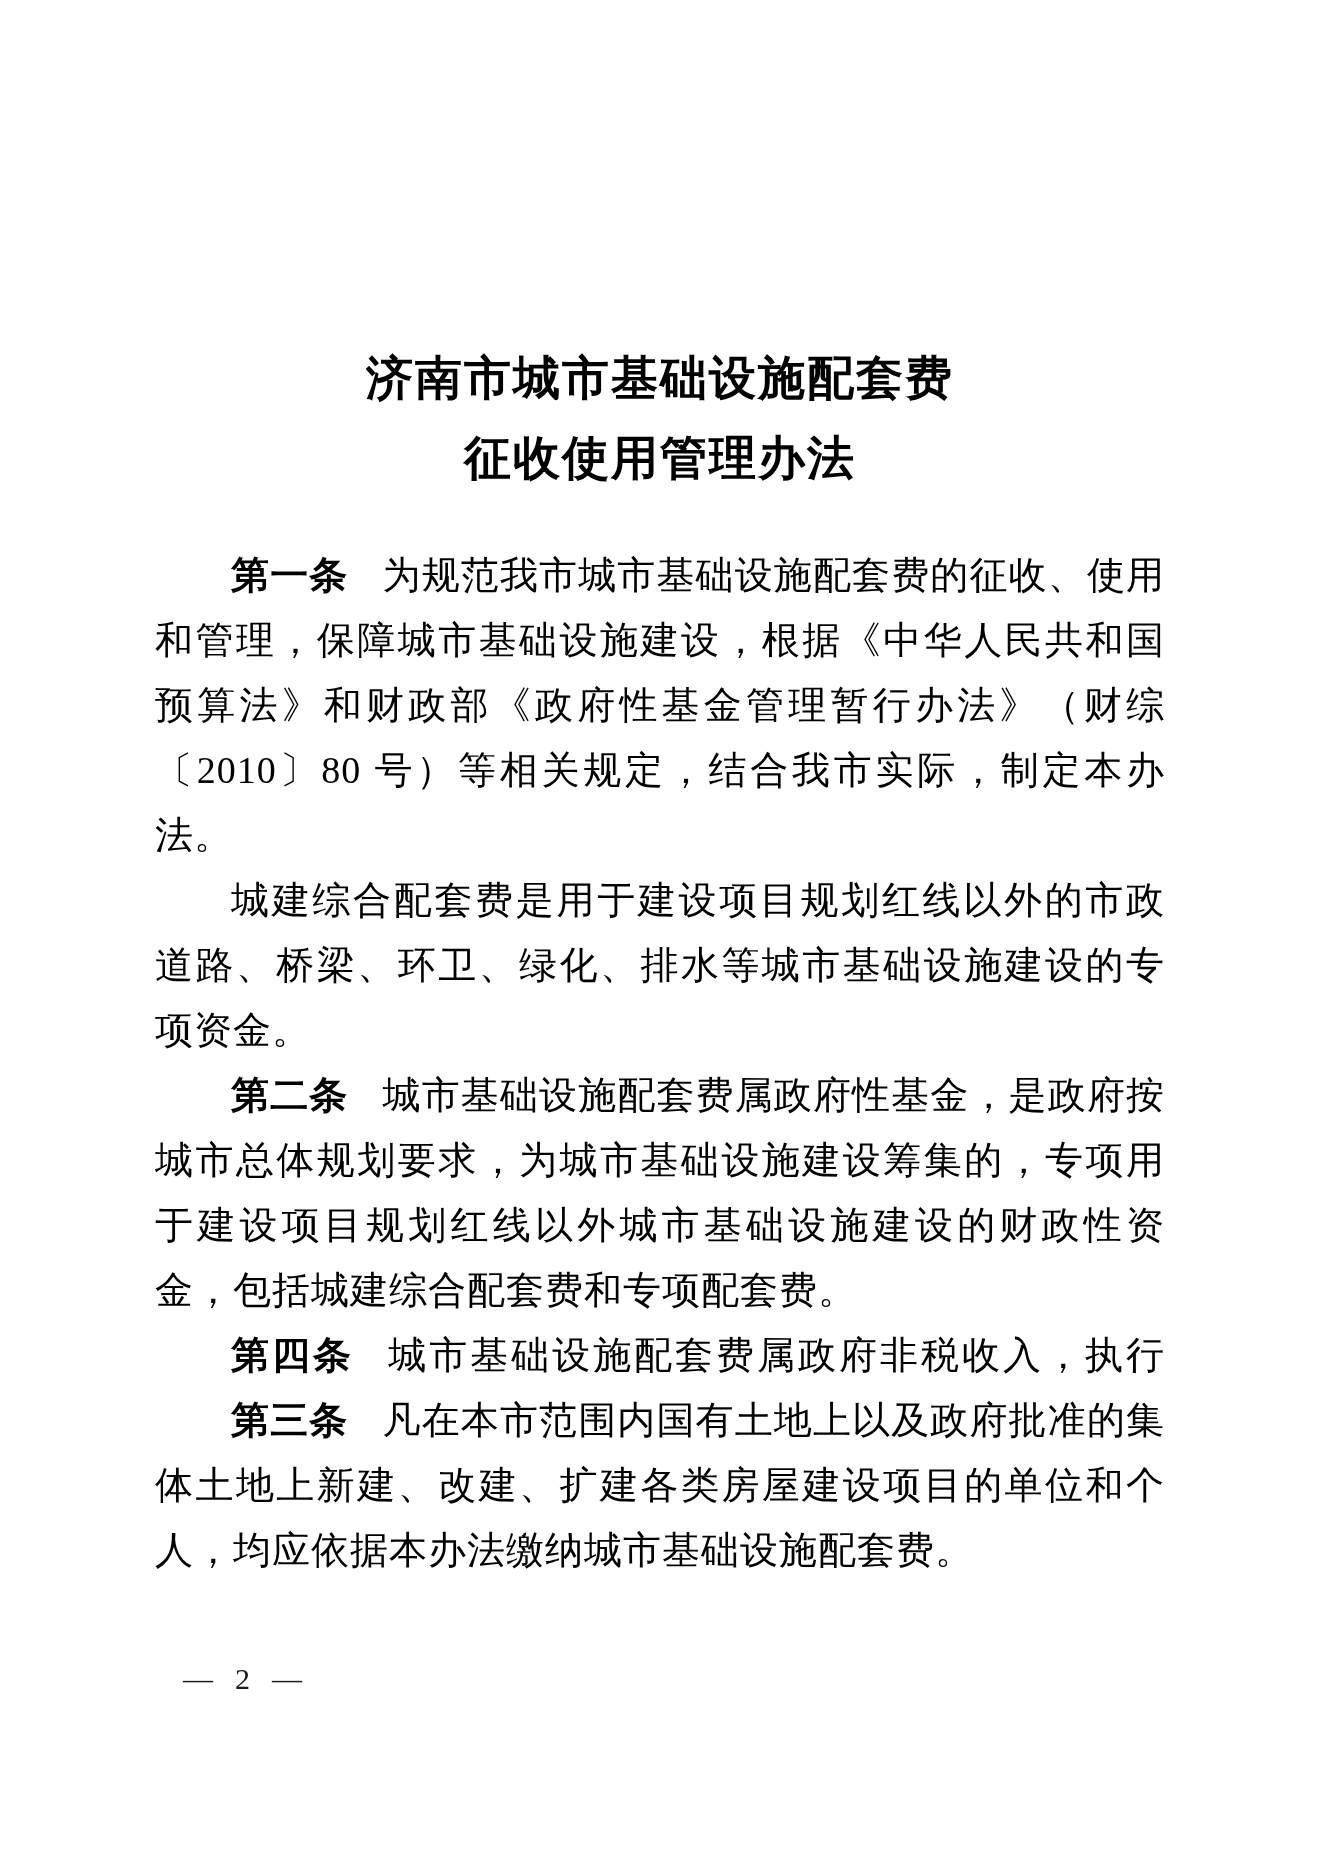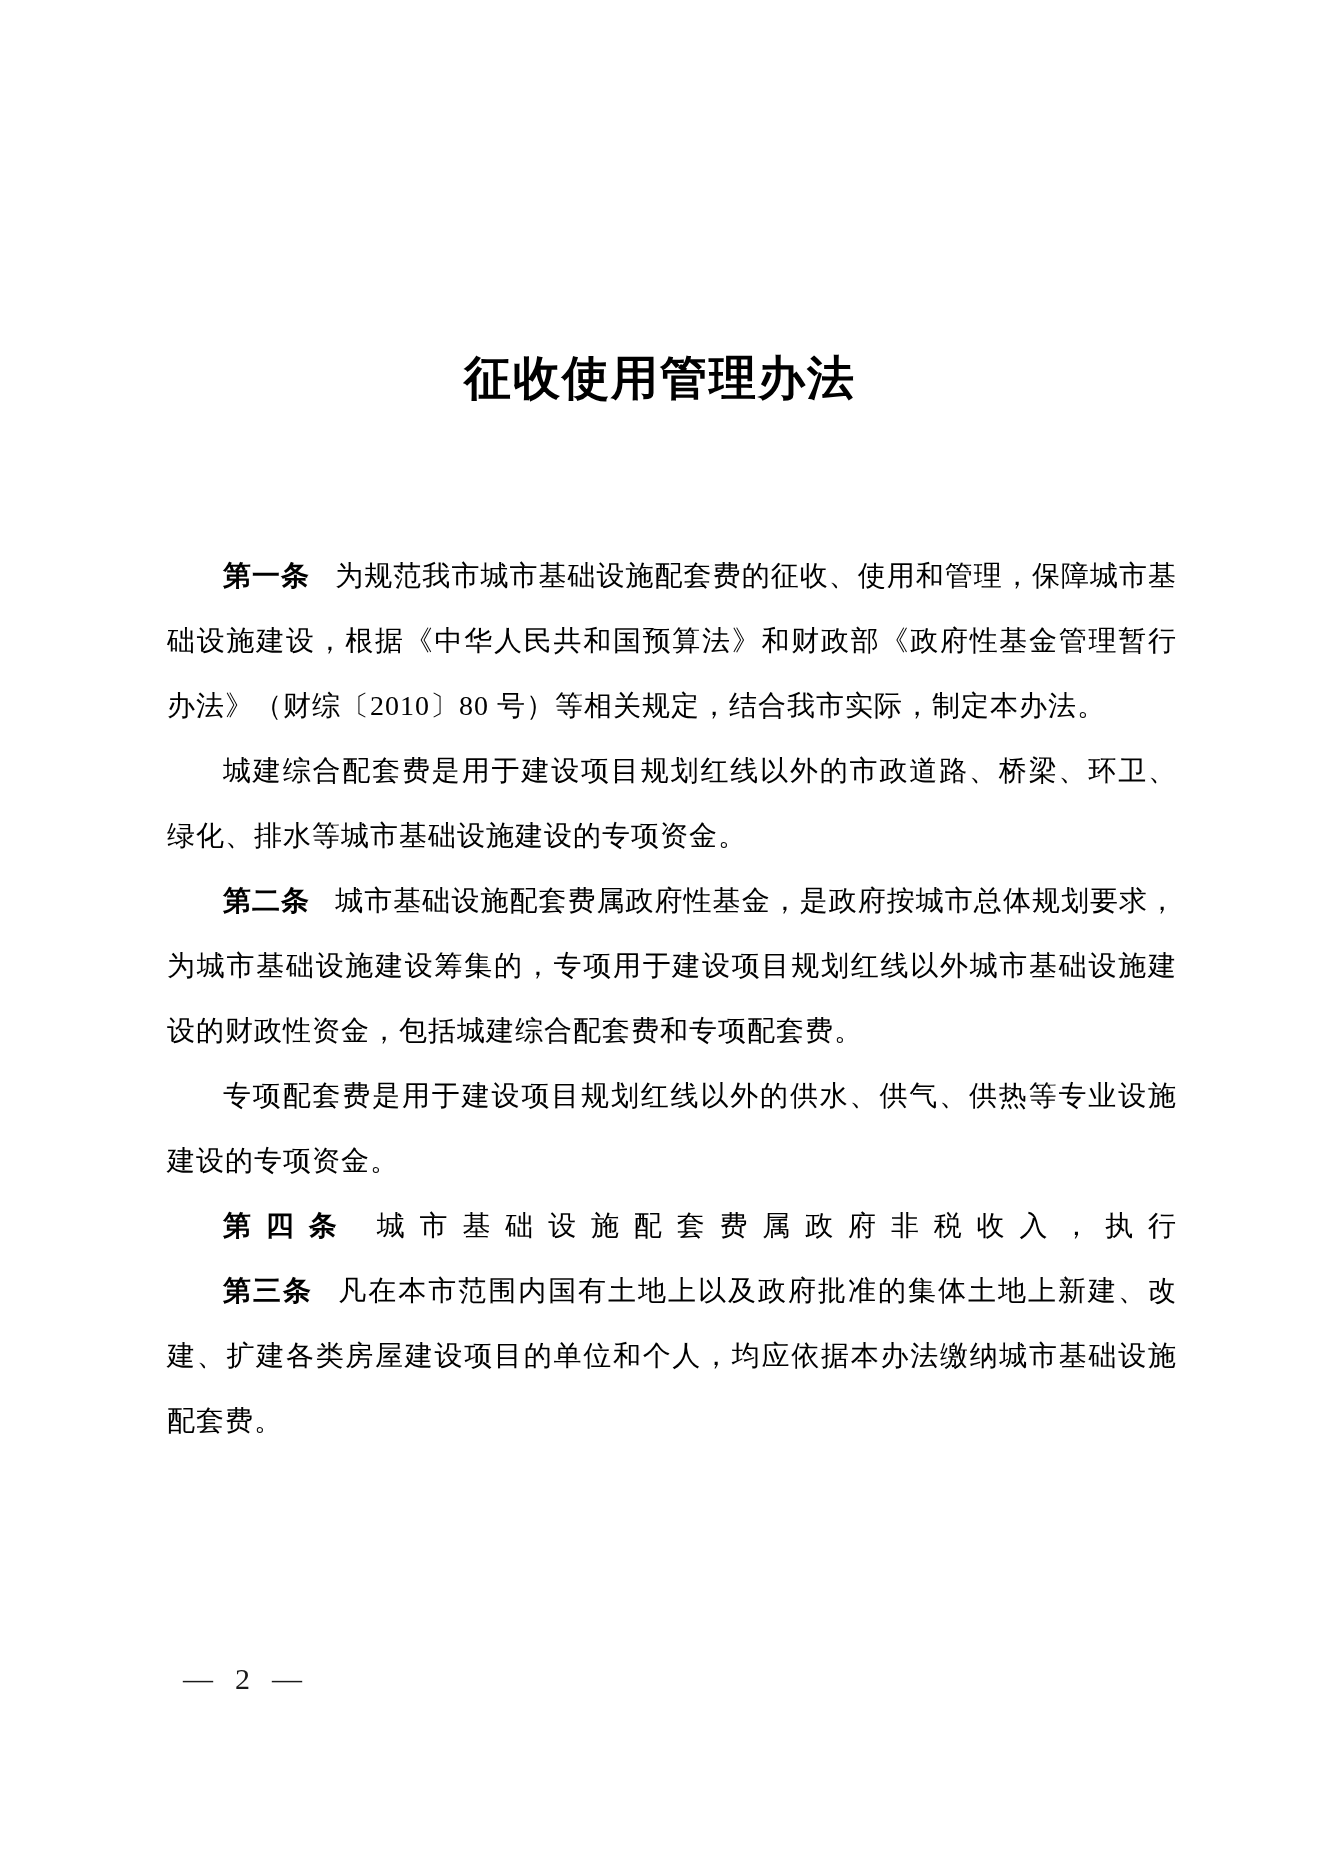--- a/index.html
+++ b/index.html
@@ -30,25 +30,24 @@
     letter-spacing: 2px;
   }
   .doc-title .title-line {
     display: block;
   }
   .doc-body {
     position: absolute;
     top: 543px;
     left: 155px;
     width: 1010px;
-    font-size: 28px;
+    font-size: 38px;
     line-height: 65px;
     text-align: justify;
     letter-spacing: 1px;
-    margin-left: 12px;
   }
   .para {
     margin: 0;
     text-indent: 2em;
   }
   .para .article-label {
     font-weight: bold;
     margin-right: 0.9em;
   }
   .force-justify {
@@ -64,40 +63,38 @@
     font-size: 30px;
     color: #1a1a1a;
   }
 </style>
 </head>
 <body>
 
 <div class="page">
 
   <h1 class="doc-title">
+    <span class="title-line">济南市城市基础设施配套费</span>
     <span class="title-line">征收使用管理办法</span>
   </h1>
 
   <div class="doc-body">
 
     <p class="para">
       <span class="article-label">第一条</span><span>为规范我市城市基础设施配套费的征收、使用和管理，保障城市基础设施建设，根据《中华人民共和国预算法》和财政部《政府性基金管理暂行办法》（财综〔2010〕80 号）等相关规定，结合我市实际，制定本办法。</span>
     </p>
 
     <p class="para">
       <span>城建综合配套费是用于建设项目规划红线以外的市政道路、桥梁、环卫、绿化、排水等城市基础设施建设的专项资金。</span>
     </p>
 
     <p class="para">
       <span class="article-label">第二条</span><span>城市基础设施配套费属政府性基金，是政府按城市总体规划要求，为城市基础设施建设筹集的，专项用于建设项目规划红线以外城市基础设施建设的财政性资金，包括城建综合配套费和专项配套费。</span>
     </p>
 
-    <p class="para">
-      <span>专项配套费是用于建设项目规划红线以外的供水、供气、供热等专业设施建设的专项资金。</span>
-    </p>
 
     <p class="para force-justify">
       <span class="article-label">第四条</span><span>城市基础设施配套费属政府非税收入，执行</span>
     </p>
 
     <p class="para">
       <span class="article-label">第三条</span><span>凡在本市范围内国有土地上以及政府批准的集体土地上新建、改建、扩建各类房屋建设项目的单位和个人，均应依据本办法缴纳城市基础设施配套费。</span>
     </p>
 
   </div>

